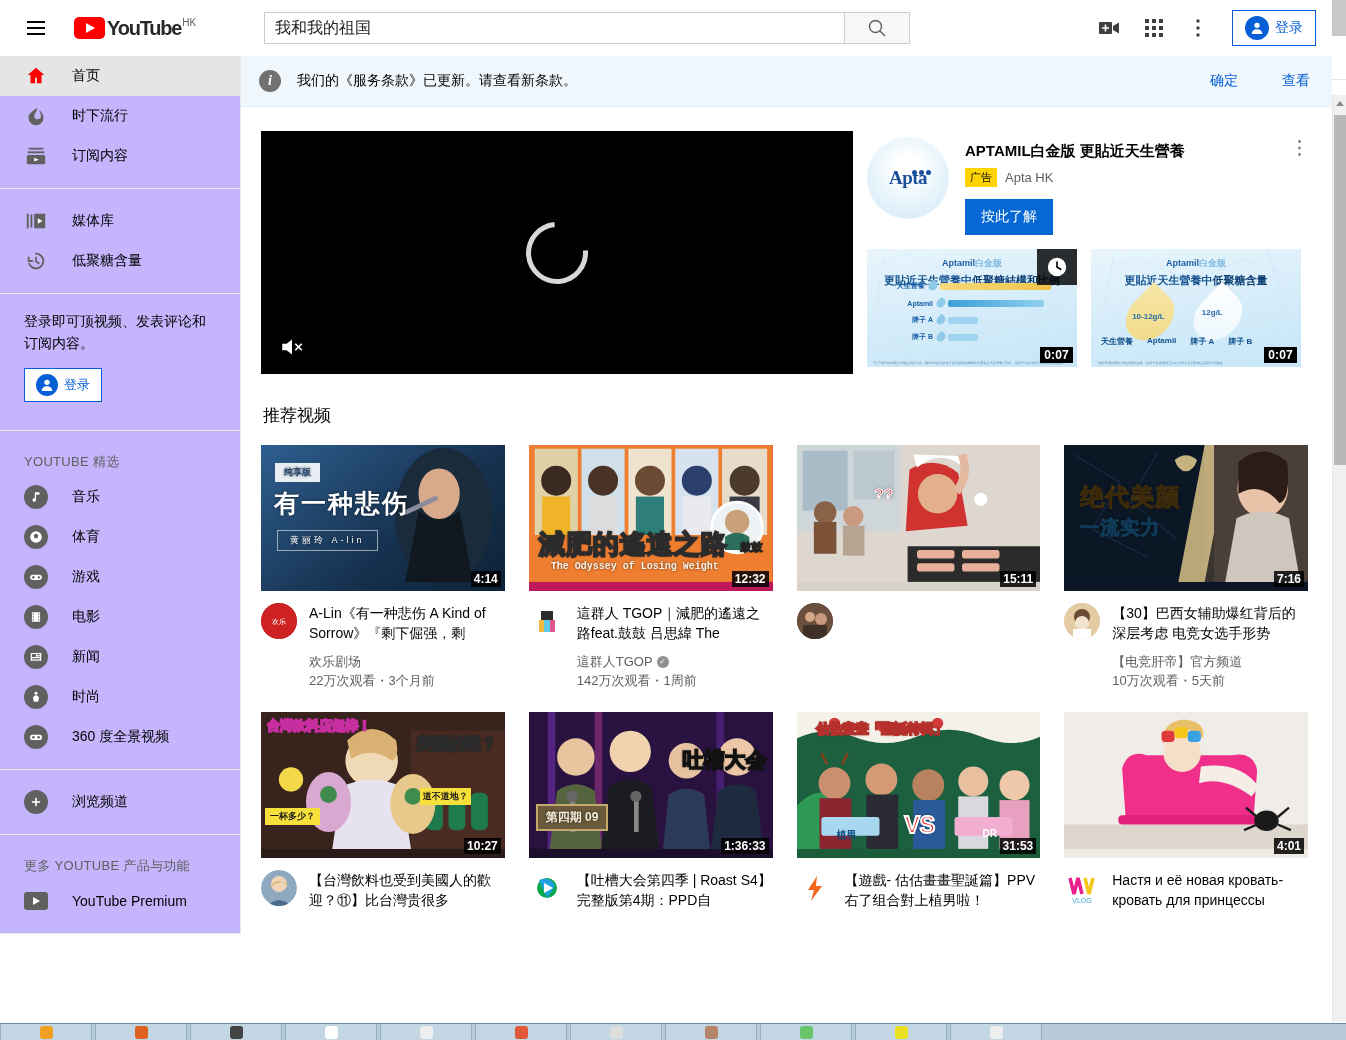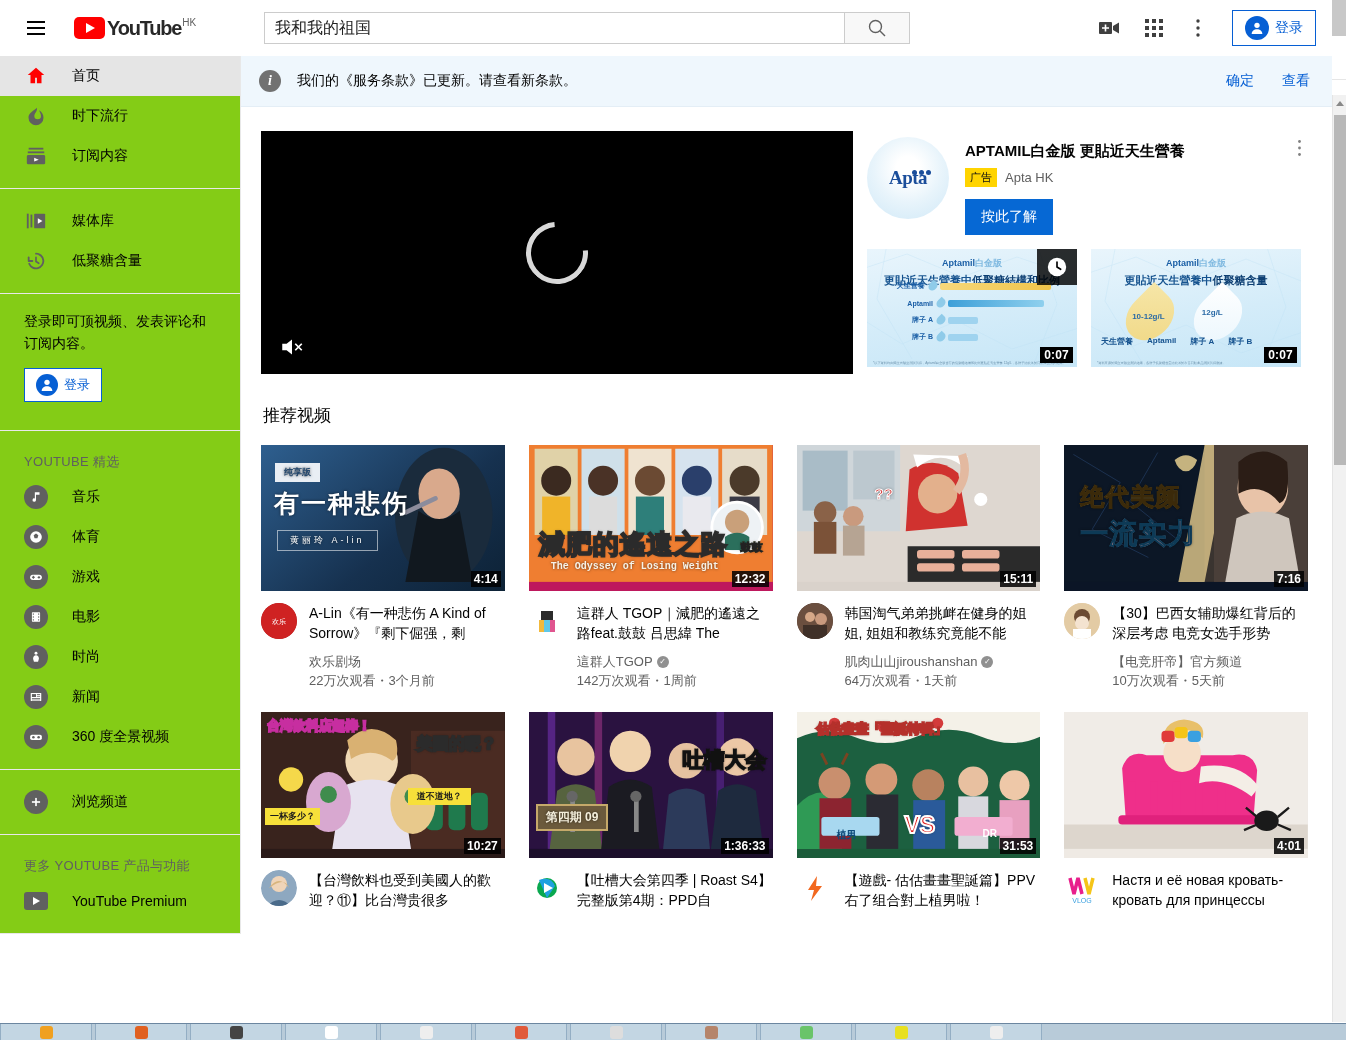--- a/index.html
+++ b/index.html
@@ -126,21 +126,21 @@
     width: 24px; height: 24px; border-radius: 50%; background: #065fd4;
     display: flex; align-items: center; justify-content: center;
   }
   .avatar-circ svg { width: 16px; height: 16px; fill: #fff; }
 
   
   .yt-body { display: flex; height: calc(1040px - 106px - 56px); }
 
   
   .sidebar {
-    width: 241px; flex: none; background: #84cc16; border-right: 1px solid #e8e8e8;
+    width: 241px; flex: none; background: #c4b5fd; border-right: 1px solid #e8e8e8;
     overflow: hidden; padding-top: 0;
   }
   .side-item {
     height: 40px; display: flex; align-items: center; padding-left: 24px; font-size: 14px; color: #030303;
     cursor: pointer;
   }
   .side-item.active { background: #e5e5e5; }
   .side-ico { width: 24px; height: 24px; margin-right: 24px; display: flex; align-items: center; justify-content: center; flex: none; }
   .side-sep { height: 1px; background: #e8e8e8; margin: 12px 0; }
   .side-promo { padding: 4px 24px 16px; font-size: 14px; color: #030303; line-height: 22px; }
@@ -169,21 +169,21 @@
   .notice {
     background: #eff7fd; display: flex; align-items: center; padding: 14px 22px 14px 18px;
     font-size: 14px; color: #030303; border-bottom: 1px solid #e4eef6;
   }
   .notice-ico {
     width: 22px; height: 22px; border-radius: 50%; background: #717171; color: #fff;
     display: flex; align-items: center; justify-content: center; font-size: 14px;
     font-family: "Liberation Serif", serif; font-style: italic; font-weight: bold; flex: none;
   }
   .notice-text { margin-left: 16px; }
-  .notice-actions { margin-left: auto; display: flex; gap: 28px; font-size: 14px; color: #065fd4; }
+  .notice-actions { margin-left: auto; display: flex; gap: 44px; font-size: 14px; color: #065fd4; }
 
   .main-inner { padding: 24px 24px 0 20px; background: #fff; min-height: 100%; }
 
   .top-row { display: flex; gap: 14px; }
   .player {
     width: 592px; height: 243px; background: #000; position: relative; flex: none;
   }
   .spinner {
     position: absolute; left: 50%; top: 50%; transform: translate(-50%,-50%);
     width: 62px; height: 62px; border-radius: 50%;
@@ -594,40 +594,40 @@
                   <rect x="15.5" y="11" width="2" height="2"></rect>
                   <rect x="15.5" y="16" width="2" height="2"></rect>
                 </g>
               </svg>
             </span>
           <span>电影</span>
         </div>
         <div class="side-item">
           <span class="circ-ico">
               <svg viewBox="0 0 24 24">
-                <circle cx="12" cy="5.5" r="2.5"></circle>
-                <path d="M12 9c-3 0-5 2.5-5 6l1.5 5h7L17 15c0-3.5-2-6-5-6z"></path>
-              </svg>
-            </span>
-          <span>时尚</span>
-        </div>
-        <div class="side-item">
-          <span class="circ-ico">
-              <svg viewBox="0 0 24 24">
                 <rect x="3" y="5" width="18" height="14" rx="1"></rect>
                 <g fill="#606060">
                   <rect x="5" y="7" width="7" height="5"></rect>
                   <rect x="13.5" y="7" width="5.5" height="1.4"></rect>
                   <rect x="13.5" y="10" width="5.5" height="1.4"></rect>
                   <rect x="5" y="14" width="14" height="1.4"></rect>
                   <rect x="5" y="16.5" width="14" height="1.2"></rect>
                 </g>
               </svg>
             </span>
           <span>新闻</span>
+        </div>
+        <div class="side-item">
+          <span class="circ-ico">
+              <svg viewBox="0 0 24 24">
+                <circle cx="12" cy="5.5" r="2.5"></circle>
+                <path d="M12 9c-3 0-5 2.5-5 6l1.5 5h7L17 15c0-3.5-2-6-5-6z"></path>
+              </svg>
+            </span>
+          <span>时尚</span>
         </div>
         <div class="side-item">
           <span class="circ-ico">
               <svg viewBox="0 0 24 24">
                 <rect x="2" y="8" width="20" height="9" rx="3"></rect>
                 <circle cx="7.5" cy="12.5" r="2.2" fill="#606060"></circle>
                 <circle cx="16.5" cy="12.5" r="2.2" fill="#606060"></circle>
               </svg>
             </span>
           <span>360 度全景视频</span>
@@ -902,49 +902,41 @@
               </div>
               <div class="cmeta">
                 <span class="cav" style="background:#5a4236">
                   <svg viewBox="0 0 36 36" style="position:absolute;inset:0">
                       <circle cx="18" cy="18" r="18" fill="#6b4f3f"></circle>
                       <circle cx="13" cy="14" r="5" fill="#d6a888"></circle>
                       <circle cx="24" cy="16" r="6" fill="#c99a7e"></circle>
                       <rect x="6" y="22" width="24" height="14" fill="#3f3028"></rect>
                     </svg>
                 </span>
-                <span class="ctext">
-                  <span class="ctitle">韩国淘气弟弟挑衅在健身的姐姐, 姐姐和教练究竟能不能</span>
-                  <span class="cchan">
-                      <span>肌肉山山jiroushanshan</span>
-                      <i class="verif"></i>
-                    </span>
-                  <span class="cstats">64万次观看・1天前</span>
-                </span>
               </div>
             </div>
 
             <div class="card">
               <div class="thumb" style="background:#0b1526">
                 <svg class="t-fill" viewBox="0 0 260 146" preserveAspectRatio="none">
                   <rect width="260" height="146" fill="#0c1726"></rect>
                   <rect x="150" y="0" width="110" height="146" fill="#3a3430"></rect>
                   <path d="M150 0 L178 0 L150 146 L122 146z" fill="#d8c187" opacity=".85"></path>
                   <rect x="160" y="0" width="100" height="146" fill="#4a3f39"></rect>
                   <ellipse cx="212" cy="46" rx="27" ry="31" fill="#e8c3a8"></ellipse>
                   <path d="M186 18 q26 -22 52 0 q4 40 -8 44 q-20 -24 -44 -10z" fill="#2b1d16"></path>
                   <path d="M184 78 q28 -14 56 0 l12 68 h-80z" fill="#cfc6bd"></path>
                   <g stroke="#2b4a78" stroke-width="1" fill="none" opacity=".55">
                     <path d="M10 10 L60 40 L30 90 L90 120"></path>
                       <path d="M100 8 L70 60 L120 100"></path>
                   </g>
                   <path d="M118 16 q12 -10 24 0 q-4 12 -12 12 q-8 0 -12 -12z" fill="#d9c48a" opacity=".9"></path>
                 </svg>
                 <div class="t-cap" style="left:16px; top:36px; font-size:24px; color:#f4d98a; -webkit-text-stroke:1px #3b2a0a; letter-spacing:1px;">绝代美颜</div>
-                <div class="t-cap" style="left:16px; top:70px; font-size:28px; color:#fca5a5; -webkit-text-stroke:1px #0d3a56; letter-spacing:1px;">一流实力</div>
+                <div class="t-cap" style="left:16px; top:70px; font-size:19px; color:#c2410c; -webkit-text-stroke:1px #0d3a56; letter-spacing:1px;">一流实力</div>
                 <span class="dur">7:16</span>
               </div>
               <div class="cmeta">
                 <span class="cav" style="background:#e8d4b0">
                   <svg viewBox="0 0 36 36" style="position:absolute;inset:0">
                       <circle cx="18" cy="18" r="18" fill="#e3cba4"></circle>
                       <circle cx="18" cy="14" r="8" fill="#6b4a33"></circle>
                       <circle cx="18" cy="20" r="7" fill="#f4e3d0"></circle>
                       <rect x="9" y="26" width="18" height="10" fill="#fff"></rect>
                     </svg>
@@ -978,21 +970,21 @@
                   <path d="M86 80 q32 -16 64 0 l10 66 h-84z" fill="#e7e2ef"></path>
                   <ellipse cx="72" cy="96" rx="24" ry="32" fill="#d8a8d0"></ellipse>
                   <ellipse cx="162" cy="98" rx="24" ry="32" fill="#e8c98c"></ellipse>
                   <circle cx="72" cy="88" r="9" fill="#3f8c4d"></circle>
                   <circle cx="162" cy="90" r="9" fill="#3f8c4d"></circle>
                   <circle cx="32" cy="72" r="13" fill="#f5d84a"></circle>
                 </svg>
                 <div class="t-cap" style="left:6px; top:5px; font-size:13px; color:#fff; background:rgba(0,0,0,0); -webkit-text-stroke:2px #c72ea0;">台灣飲料店超棒！</div>
                 <div class="t-cap" style="right:8px; top:22px; font-size:16px; color:#fff; -webkit-text-stroke:2px #2b2b2b;">美國的呢？</div>
                 <div class="t-cap" style="left:4px; top:96px; font-size:9px; color:#1a1a1a; background:#f7e03a; padding:2px 5px; text-shadow:none;">一杯多少？</div>
-                <div class="t-cap" style="right:34px; top:76px; font-size:9px; color:#1a1a1a; background:#f7e03a; padding:2px 9px; text-shadow:none;">道不道地？</div>
+                <div class="t-cap" style="right:34px; top:76px; font-size:9px; color:#1a1a1a; background:#f7e03a; padding:2px 3px; text-shadow:none;">道不道地？</div>
                 <span class="dur">10:27</span>
               </div>
               <div class="cmeta">
                 <span class="cav">
                   <svg viewBox="0 0 36 36" style="position:absolute;inset:0">
                       <circle cx="18" cy="18" r="18" fill="#8ea8c0"></circle>
                       <circle cx="18" cy="14" r="8" fill="#f0d4b8"></circle>
                       <path d="M8 18 q10 -14 20 0 q-4 -12 -20 0z" fill="#d8b47c"></path>
                       <path d="M6 36 q12 -12 24 0z" fill="#4a6b8a"></path>
                     </svg>

